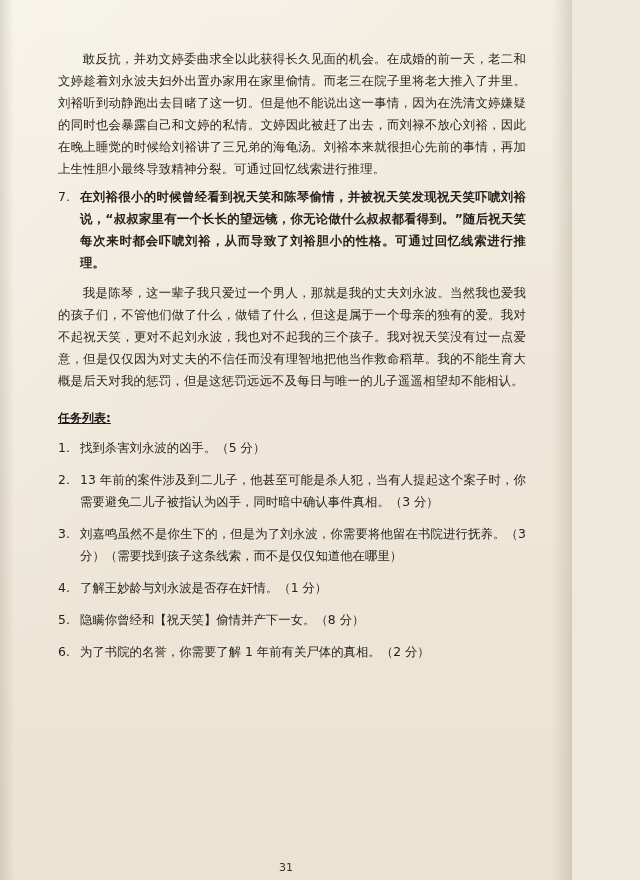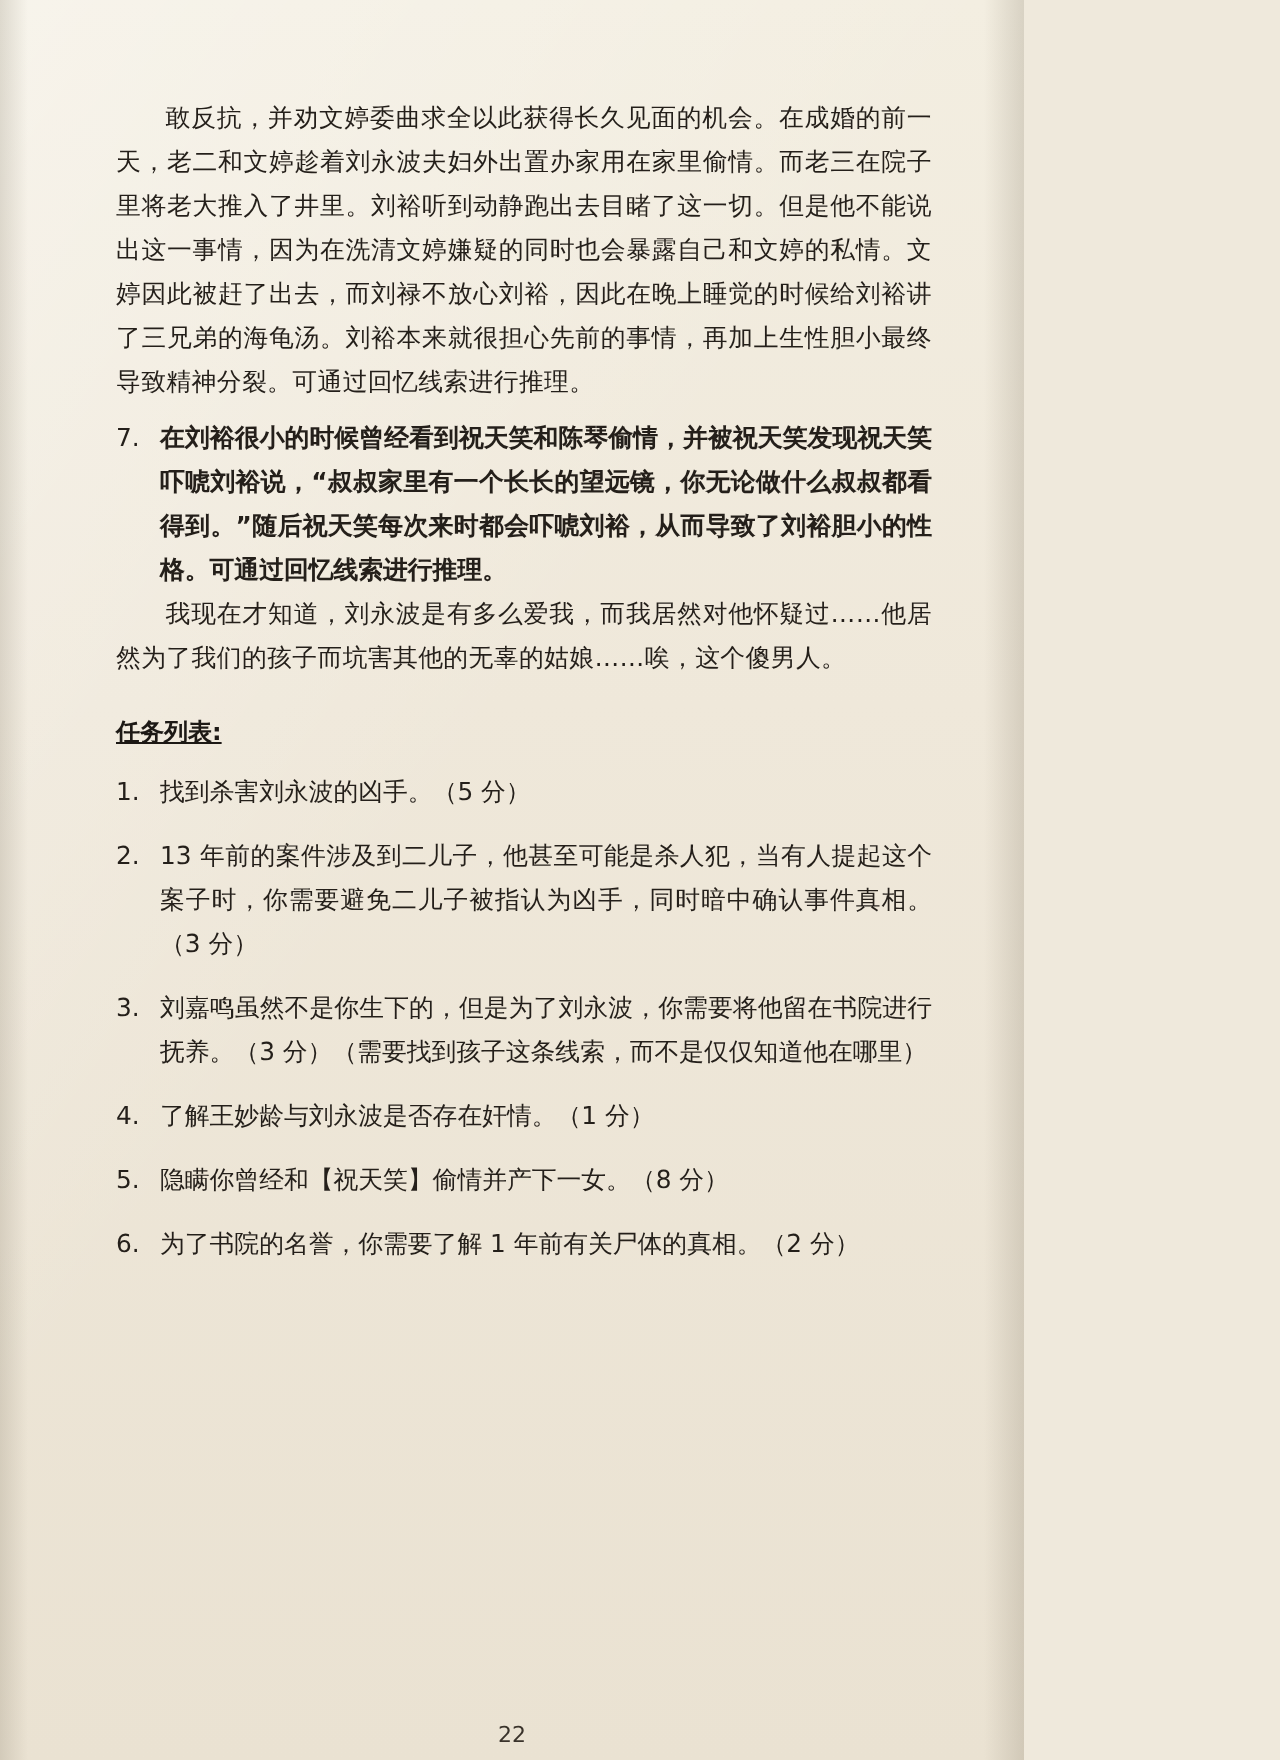--- a/index.html
+++ b/index.html
@@ -8,21 +8,21 @@
   }
   body {
     width: 640px;
     height: 880px;
     background: #efe9dc;
     font-family: "DejaVu Sans", sans-serif;
     overflow: hidden;
   }
   .page {
     position: relative;
-    width: 512px;
+    width: 572px;
     height: 880px;
     background:
       linear-gradient(125deg, rgba(255,255,255,0.35) 0%, rgba(255,255,255,0) 45%),
       linear-gradient(180deg, #f3eee1 0%, #efe8da 40%, #eae2d2 100%);
     box-sizing: border-box;
   }
   
   .page::before {
     content: "";
     position: absolute;
@@ -136,21 +136,21 @@
     <p class="para indent">敢反抗，并劝文婷委曲求全以此获得长久见面的机会。在成婚的前一天，老二和文婷趁着刘永波夫妇外出置办家用在家里偷情。而老三在院子里将老大推入了井里。刘裕听到动静跑出去目睹了这一切。但是他不能说出这一事情，因为在洗清文婷嫌疑的同时也会暴露自己和文婷的私情。文婷因此被赶了出去，而刘禄不放心刘裕，因此在晚上睡觉的时候给刘裕讲了三兄弟的海龟汤。刘裕本来就很担心先前的事情，再加上生性胆小最终导致精神分裂。可通过回忆线索进行推理。</p>
 
     <ul class="numlist">
       <li class="numitem">
         <span class="num">7.</span>
         <span class="txt">在刘裕很小的时候曾经看到祝天笑和陈琴偷情，并被祝天笑发现祝天笑吓唬刘裕说，“叔叔家里有一个长长的望远镜，你无论做什么叔叔都看得到。”随后祝天笑每次来时都会吓唬刘裕，从而导致了刘裕胆小的性格。可通过回忆线索进行推理。</span>
       </li>
     </ul>
 
 
-    <p class="para indent">我现在才知道，刘永波是有多么爱我，而我居然对他怀疑过……他居然为了我们的孩子而坑害其他的无辜的姑娘……唉，这个傻男人。</p>
+    <p class="para indent confession">我是陈琴，这一辈子我只爱过一个男人，那就是我的丈夫刘永波。当然我也爱我的孩子们，不管他们做了什么，做错了什么，但这是属于一个母亲的独有的爱。我对不起祝天笑，更对不起刘永波，我也对不起我的三个孩子。我对祝天笑没有过一点爱意，但是仅仅因为对丈夫的不信任而没有理智地把他当作救命稻草。我的不能生育大概是后天对我的惩罚，但是这惩罚远远不及每日与唯一的儿子遥遥相望却不能相认。</p>
 
     <h3 class="subhead">任务列表:</h3>
 
     <ul class="tasklist">
       <li class="taskitem">
         <span class="num">1.</span>
         <span class="txt">找到杀害刘永波的凶手。（5 分）</span>
       </li>
       <li class="taskitem">
         <span class="num">2.</span>
@@ -168,14 +168,14 @@
         <span class="num">5.</span>
         <span class="txt">隐瞒你曾经和【祝天笑】偷情并产下一女。（8 分）</span>
       </li>
       <li class="taskitem">
         <span class="num">6.</span>
         <span class="txt">为了书院的名誉，你需要了解 1 年前有关尸体的真相。（2 分）</span>
       </li>
     </ul>
 
   </div>
-  <div class="pagenum">22</div>
+  <div class="pagenum">31</div>
 </div>
 
 </body></html>

